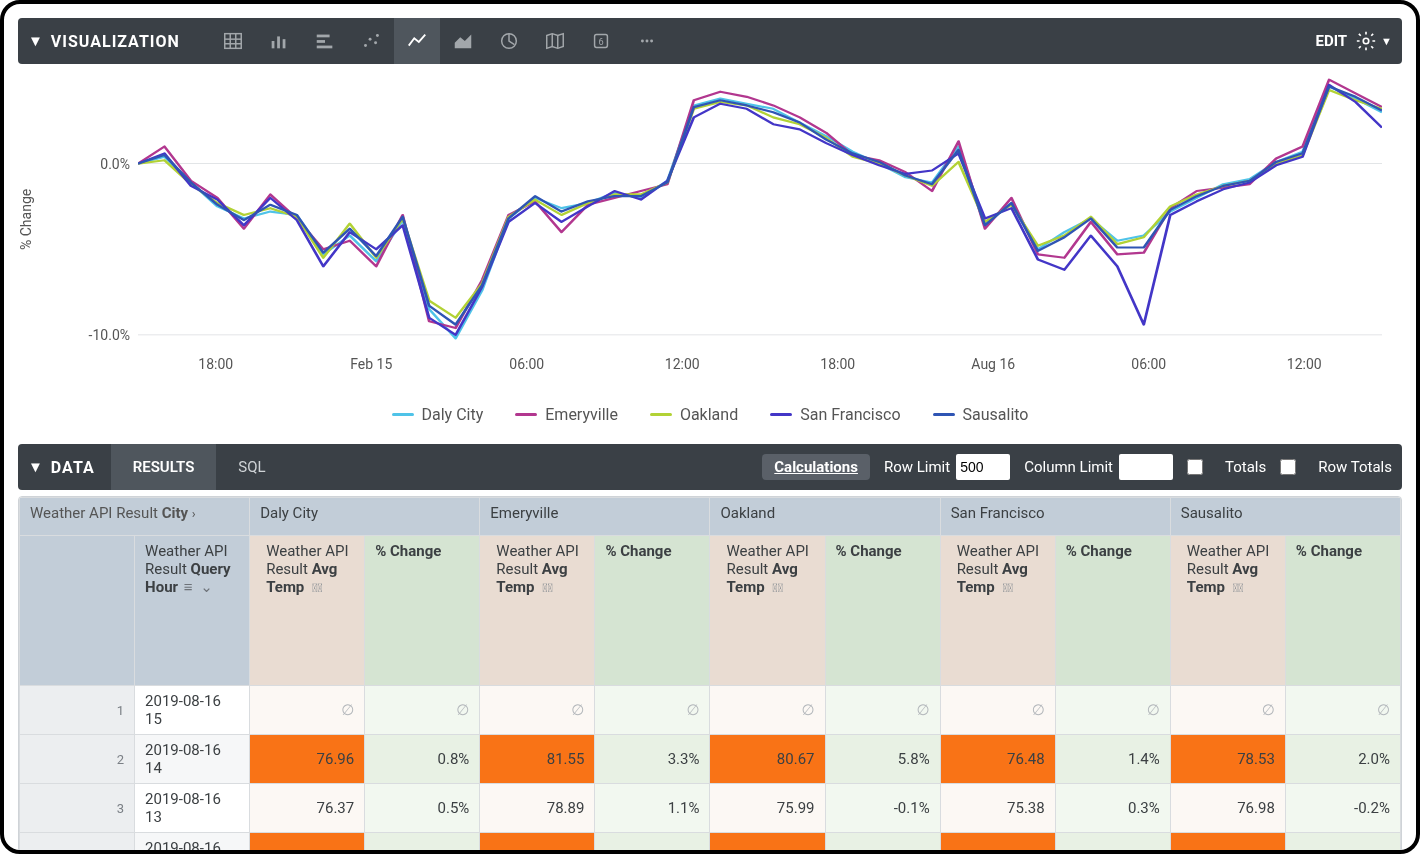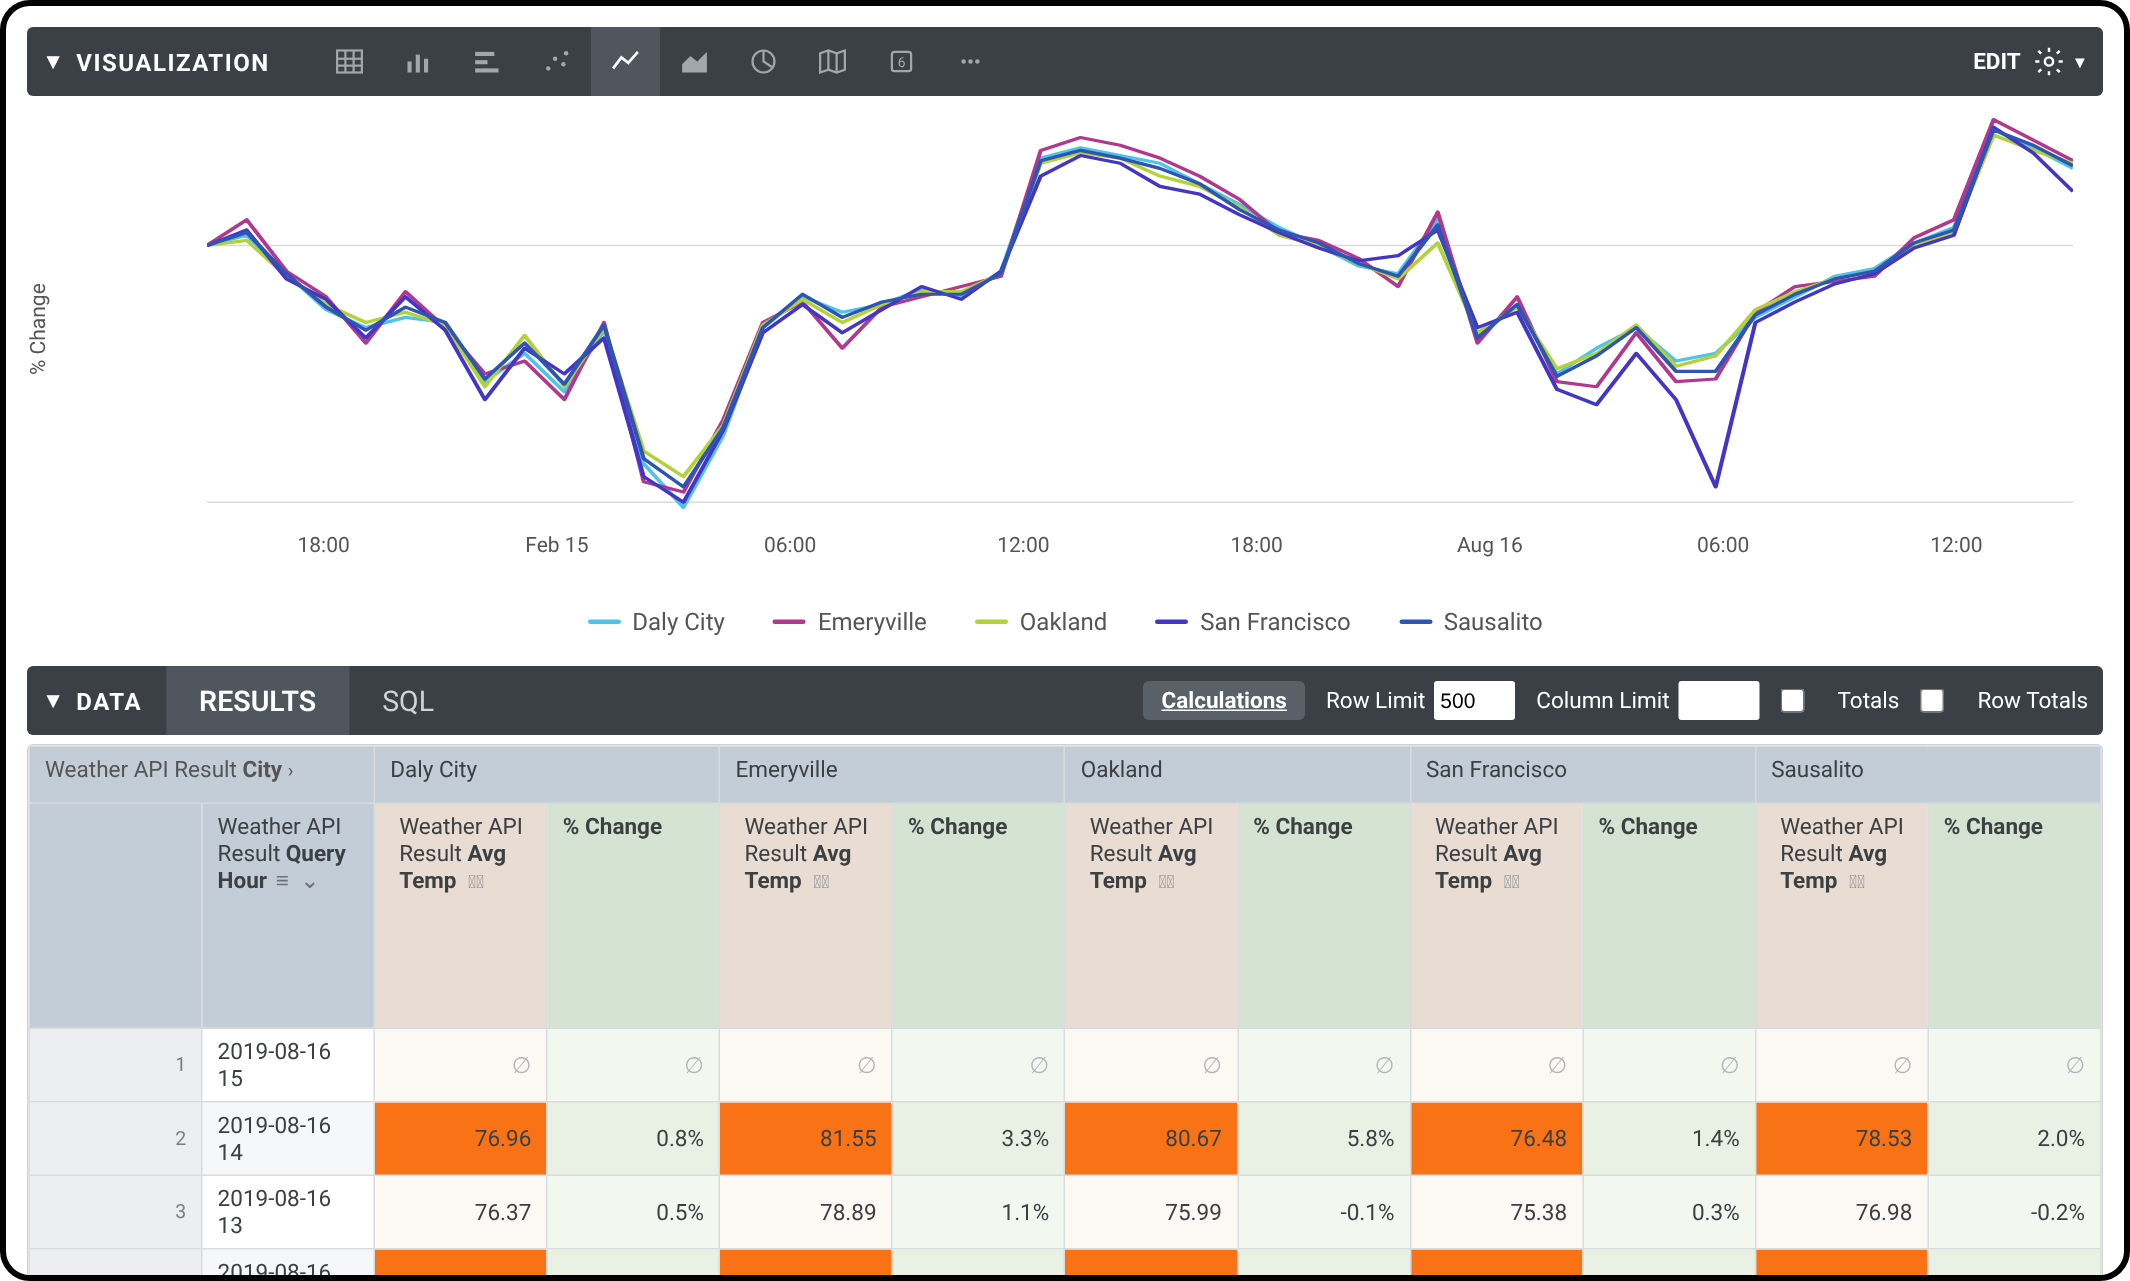--- a/index.html
+++ b/index.html
@@ -41,21 +41,21 @@
 .gear-btn { cursor: pointer; display: flex; align-items: center; }
 .gear-btn svg { width: 22px; height: 22px; }
 .gear-btn .caret { margin-left: 4px; font-size: 11px; }
 
 .data-tabs { display: flex; gap: 0; margin-left: 16px; }
 .data-tab {
   padding: 0 22px;
   height: 46px;
   display: flex; align-items: center;
   cursor: pointer;
-  font-size: 19px;
+  font-size: 15px;
   color: #cfd3d6;
 }
 .data-tab.active { background: #4f565d; color: #fff; font-weight: 600; }
 
 .calc-btn {
   background: #5a6068;
   padding: 4px 12px;
   border-radius: 4px;
   font-weight: 700;
   cursor: pointer;
@@ -215,20 +215,24 @@
     <svg viewBox="0 0 24 24" fill="none" stroke="#fff" stroke-width="1.8">
         <circle cx="12" cy="12" r="3"></circle>
         <path d="M12 2v3M12 19v3M4.2 4.2l2.1 2.1M17.7 17.7l2.1 2.1M2 12h3M19 12h3M4.2 19.8l2.1-2.1M17.7 6.3l2.1-2.1"></path>
       </svg>
     <span class="caret">▼</span>
   </span>
 </div>
 
 <div class="chart-area">
   <div class="y-label">% Change</div>
+  <div class="y-ticks" id="y-ticks">
+      <div class="y-tick" style="top: 31.25%;">0.0%</div>
+      <div class="y-tick" style="top: 93.75%;">-10.0%</div>
+    </div>
   <div class="plot-frame">
     <svg id="chart-svg" viewBox="0 0 1000 280" preserveAspectRatio="none">
         <line x1="0" x2="1000" y1="87.5" y2="87.5" stroke="#d9dcdf" stroke-width="1"></line>
         <line x1="0" x2="1000" y1="262.5" y2="262.5" stroke="#d9dcdf" stroke-width="1"></line>
         <polyline points="0,87.5 21.27659574468085,80.5 42.5531914893617,106.75 63.82978723404255,131.25 85.1063829787234,143.5 106.38297872340425,136.5 127.6595744680851,140 148.93617021276594,180.25 170.2127659574468,161 191.48936170212767,187.25 212.7659574468085,145.25 234.04255319148936,236.25 255.3191489361702,266 276.59574468085106,217 297.8723404255319,143.5 319.1489361702128,122.5 340.4255319148936,133 361.7021276595745,127.75 382.97872340425533,117.25 404.25531914893617,122.5 425.531914893617,105 446.80851063829783,28 468.0851063829787,21 489.36170212765956,26.25 510.6382978723404,31.5 531.9148936170212,45.5 553.1914893617021,59.5 574.468085106383,75.25 595.7446808510638,87.5 617.0212765957447,101.5 638.2978723404256,106.75 659.5744680851063,70 680.8510638297872,148.75 702.1276595744681,127.75 723.404255319149,175 744.6808510638298,157.5 765.9574468085107,143.5 787.2340425531916,166.25 808.5106382978723,161 829.7872340425532,136.5 851.063829787234,122.5 872.3404255319149,108.5 893.6170212765957,103.25 914.8936170212766,85.75 936.1702127659574,75.25 957.4468085106383,8.75 978.7234042553191,21 1000,35" fill="none" stroke="#4fc3e8" stroke-width="2.2" stroke-linejoin="round"></polyline>
         <polyline points="0,87.5 21.27659574468085,70 42.5531914893617,105 63.82978723404255,122.5 85.1063829787234,154 106.38297872340425,119 127.6595744680851,143.5 148.93617021276594,175 170.2127659574468,166.25 191.48936170212767,192.5 212.7659574468085,140 234.04255319148936,248.5 255.3191489361702,255.5 276.59574468085106,206.5 297.8723404255319,140 319.1489361702128,126 340.4255319148936,157.5 361.7021276595745,129.5 382.97872340425533,122.5 404.25531914893617,115.5 425.531914893617,108.5 446.80851063829783,22.75 468.0851063829787,14 489.36170212765956,19.25 510.6382978723404,28 531.9148936170212,40.25 553.1914893617021,56 574.468085106383,78.75 595.7446808510638,84 617.0212765957447,96.25 638.2978723404256,115.5 659.5744680851063,64.75 680.8510638297872,154 702.1276595744681,122.5 723.404255319149,180.25 744.6808510638298,183.75 765.9574468085107,147 787.2340425531916,180.25 808.5106382978723,178.5 829.7872340425532,133 851.063829787234,115.5 872.3404255319149,112 893.6170212765957,108.5 914.8936170212766,82.25 936.1702127659574,70 957.4468085106383,1.75 978.7234042553191,15.75 1000,29.75" fill="none" stroke="#b2378f" stroke-width="2.2" stroke-linejoin="round"></polyline>
         <polyline points="0,87.5 21.27659574468085,84 42.5531914893617,108.5 63.82978723404255,127.75 85.1063829787234,140 106.38297872340425,133 127.6595744680851,141.75 148.93617021276594,183.75 170.2127659574468,148.75 191.48936170212767,183.75 212.7659574468085,143.5 234.04255319148936,227.5 255.3191489361702,245 276.59574468085106,210 297.8723404255319,141.75 319.1489361702128,124.25 340.4255319148936,140 361.7021276595745,127.75 382.97872340425533,119 404.25531914893617,119 425.531914893617,106.75 446.80851063829783,31.5 468.0851063829787,24.5 489.36170212765956,28 510.6382978723404,40.25 531.9148936170212,47.25 553.1914893617021,61.25 574.468085106383,80.5 595.7446808510638,87.5 617.0212765957447,99.75 638.2978723404256,110.25 659.5744680851063,85.75 680.8510638297872,147 702.1276595744681,129.5 723.404255319149,171.5 744.6808510638298,161 765.9574468085107,141.75 787.2340425531916,169.75 808.5106382978723,162.75 829.7872340425532,131.25 851.063829787234,119 872.3404255319149,110.25 893.6170212765957,105 914.8936170212766,87.5 936.1702127659574,78.75 957.4468085106383,12.25 978.7234042553191,22.75 1000,31.5" fill="none" stroke="#b2d235" stroke-width="2.2" stroke-linejoin="round"></polyline>
         <polyline points="0,87.5 21.27659574468085,77 42.5531914893617,110.25 63.82978723404255,124.25 85.1063829787234,150.5 106.38297872340425,122.5 127.6595744680851,145.25 148.93617021276594,192.5 170.2127659574468,157.5 191.48936170212767,175 212.7659574468085,150.5 234.04255319148936,245 255.3191489361702,262.5 276.59574468085106,213.5 297.8723404255319,147 319.1489361702128,127.75 340.4255319148936,147 361.7021276595745,131.25 382.97872340425533,115.5 404.25531914893617,124.25 425.531914893617,105 446.80851063829783,40.25 468.0851063829787,26.25 489.36170212765956,31.5 510.6382978723404,47.25 531.9148936170212,52.5 553.1914893617021,66.5 574.468085106383,78.75 595.7446808510638,89.25 617.0212765957447,98 638.2978723404256,94.5 659.5744680851063,77 680.8510638297872,143.5 702.1276595744681,133 723.404255319149,185.5 744.6808510638298,196 765.9574468085107,161 787.2340425531916,192.5 808.5106382978723,252 829.7872340425532,140 851.063829787234,126 872.3404255319149,113.75 893.6170212765957,106.75 914.8936170212766,89.25 936.1702127659574,80.5 957.4468085106383,7 978.7234042553191,24.5 1000,50.75" fill="none" stroke="#4336c7" stroke-width="2.2" stroke-linejoin="round"></polyline>
         <polyline points="0,87.5 21.27659574468085,78.75 42.5531914893617,106.75 63.82978723404255,129.5 85.1063829787234,145.25 106.38297872340425,129.5 127.6595744680851,140 148.93617021276594,178.5 170.2127659574468,154 191.48936170212767,182 212.7659574468085,141.75 234.04255319148936,232.75 255.3191489361702,252 276.59574468085106,211.75 297.8723404255319,143.5 319.1489361702128,120.75 340.4255319148936,136.5 361.7021276595745,126 382.97872340425533,120.75 404.25531914893617,120.75 425.531914893617,106.75 446.80851063829783,29.75 468.0851063829787,22.75 489.36170212765956,28 510.6382978723404,35 531.9148936170212,45.5 553.1914893617021,63 574.468085106383,77 595.7446808510638,85.75 617.0212765957447,99.75 638.2978723404256,108.5 659.5744680851063,73.5 680.8510638297872,150.5 702.1276595744681,127.75 723.404255319149,176.75 744.6808510638298,162.75 765.9574468085107,143.5 787.2340425531916,173.25 808.5106382978723,173.25 829.7872340425532,134.75 851.063829787234,120.75 872.3404255319149,110.25 893.6170212765957,105 914.8936170212766,85.75 936.1702127659574,77 957.4468085106383,8.75 978.7234042553191,19.25 1000,33.25" fill="none" stroke="#2f55b4" stroke-width="2.2" stroke-linejoin="round"></polyline>
       </svg>

